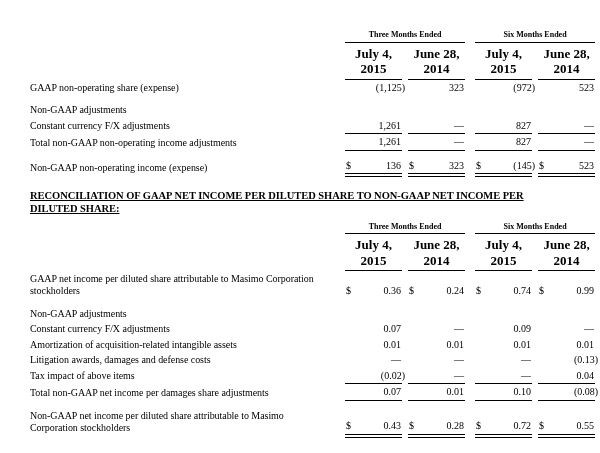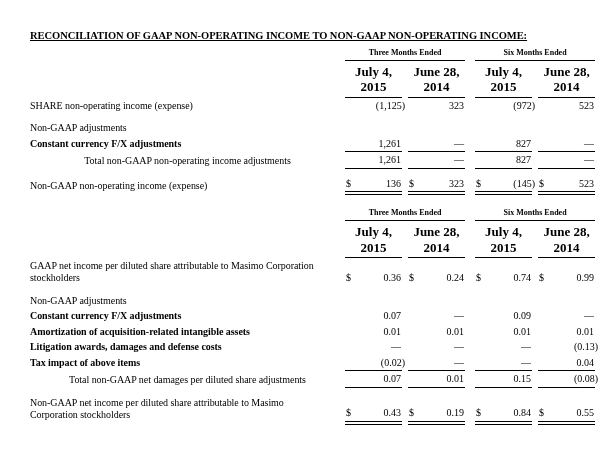--- a/index.html
+++ b/index.html
@@ -40,40 +40,39 @@
     border-bottom: 1px solid #000;
     padding: 3px 0 2px 0;
   }
   tbody td.lbl {
     font-size: 10px; line-height: 1.25;
     letter-spacing: -0.05px;
     white-space: pre-line;
     padding: 2px 0 1px 0;
   }
   .ind0 { padding-left: 0; }
-  td.ind1 { padding-left: 8px; font-weight: bold; }
-  td.ind2 { padding-left: 28px; text-align: center; }
+  td.ind1 { padding-left: 8px; }
+  td.ind2 { padding-left: 28px; }
   td.val { font-size: 10px; }
   td.val .cellflex {
     display: flex; justify-content: space-between; align-items: flex-end;
     padding: 2px 1px 1px 1px;
     line-height: 1.25;
   }
   td.val .num.paren { margin-right: -4px; }
   td.rule-s { border-bottom: 1px solid #000; margin-top: 28px; }
   td.rule-d { border-bottom: 4px double #000; }
   tr.sp td { height: 7px; }
   td.gap { }
 </style>
 </head>
 <body>
 
 <div class="doc">
   <section class="sec">
-    <h2 class="title">RECONCILIATION OF GAAP NON-OPERATING INCOME TO NON-GAAP NON-OPERATING INCOME:</h2>
     <table class="fintable">
         <colgroup>
           <col style="width: 315px;">
           <col style="width: 13px;">
           <col style="width: 44px;">
           <col style="width: 6px;">
           <col style="width: 13px;">
           <col style="width: 44px;">
           <col style="width: 10px;">
           <col style="width: 13px;">
@@ -99,21 +98,21 @@
             <td class="gap" colspan="1"></td>
             <td class="datehead" colspan="2">July 4,
 2015</td>
             <td class="gap" colspan="1"></td>
             <td class="datehead" colspan="2">June 28,
 2014</td>
           </tr>
         </thead>
         <tbody>
           <tr>
-            <td class="lbl ind0" colspan="1">SHARE non-operating income (expense)</td>
+            <td class="lbl ind0" colspan="1">GAAP non-operating share (expense)</td>
             <td class="val" colspan="2">
               <div class="cellflex">
                 <span class="cur"></span>
                 <span class="num paren">(1,125)</span>
               </div>
             </td>
             <td class="gap"></td>
             <td class="val" colspan="2">
               <div class="cellflex">
                 <span class="cur"></span>
@@ -231,20 +230,22 @@
               <div class="cellflex">
                 <span class="cur">$</span>
                 <span class="num">523</span>
               </div>
             </td>
           </tr>
         </tbody>
       </table>
   </section>
   <section class="sec sec2">
+    <h2 class="title">RECONCILIATION OF GAAP NET INCOME PER DILUTED SHARE TO NON-GAAP NET INCOME PER
+DILUTED SHARE:</h2>
     <table class="fintable">
         <colgroup>
           <col style="width: 315px;">
           <col style="width: 13px;">
           <col style="width: 44px;">
           <col style="width: 6px;">
           <col style="width: 13px;">
           <col style="width: 44px;">
           <col style="width: 10px;">
           <col style="width: 13px;">
@@ -427,39 +428,39 @@
             </td>
             <td class="gap"></td>
             <td class="val rule-s" colspan="2">
               <div class="cellflex">
                 <span class="cur"></span>
                 <span class="num">0.04</span>
               </div>
             </td>
           </tr>
           <tr>
-            <td class="lbl ind2" colspan="1">Total non-GAAP net damages per diluted share adjustments</td>
+            <td class="lbl ind2" colspan="1">Total non-GAAP net income per damages share adjustments</td>
             <td class="val rule-s" colspan="2">
               <div class="cellflex">
                 <span class="cur"></span>
                 <span class="num">0.07</span>
               </div>
             </td>
             <td class="gap"></td>
             <td class="val rule-s" colspan="2">
               <div class="cellflex">
                 <span class="cur"></span>
                 <span class="num">0.01</span>
               </div>
             </td>
             <td class="gap"></td>
             <td class="val rule-s" colspan="2">
               <div class="cellflex">
                 <span class="cur"></span>
-                <span class="num">0.15</span>
+                <span class="num">0.10</span>
               </div>
             </td>
             <td class="gap"></td>
             <td class="val rule-s" colspan="2">
               <div class="cellflex">
                 <span class="cur"></span>
                 <span class="num paren">(0.08)</span>
               </div>
             </td>
           </tr>
@@ -472,28 +473,28 @@
             <td class="val rule-d" colspan="2">
               <div class="cellflex">
                 <span class="cur">$</span>
                 <span class="num">0.43</span>
               </div>
             </td>
             <td class="gap"></td>
             <td class="val rule-d" colspan="2">
               <div class="cellflex">
                 <span class="cur">$</span>
-                <span class="num">0.19</span>
-              </div>
-            </td>
-            <td class="gap"></td>
-            <td class="val rule-d" colspan="2">
-              <div class="cellflex">
-                <span class="cur">$</span>
-                <span class="num">0.84</span>
+                <span class="num">0.28</span>
+              </div>
+            </td>
+            <td class="gap"></td>
+            <td class="val rule-d" colspan="2">
+              <div class="cellflex">
+                <span class="cur">$</span>
+                <span class="num">0.72</span>
               </div>
             </td>
             <td class="gap"></td>
             <td class="val rule-d" colspan="2">
               <div class="cellflex">
                 <span class="cur">$</span>
                 <span class="num">0.55</span>
               </div>
             </td>
           </tr>

